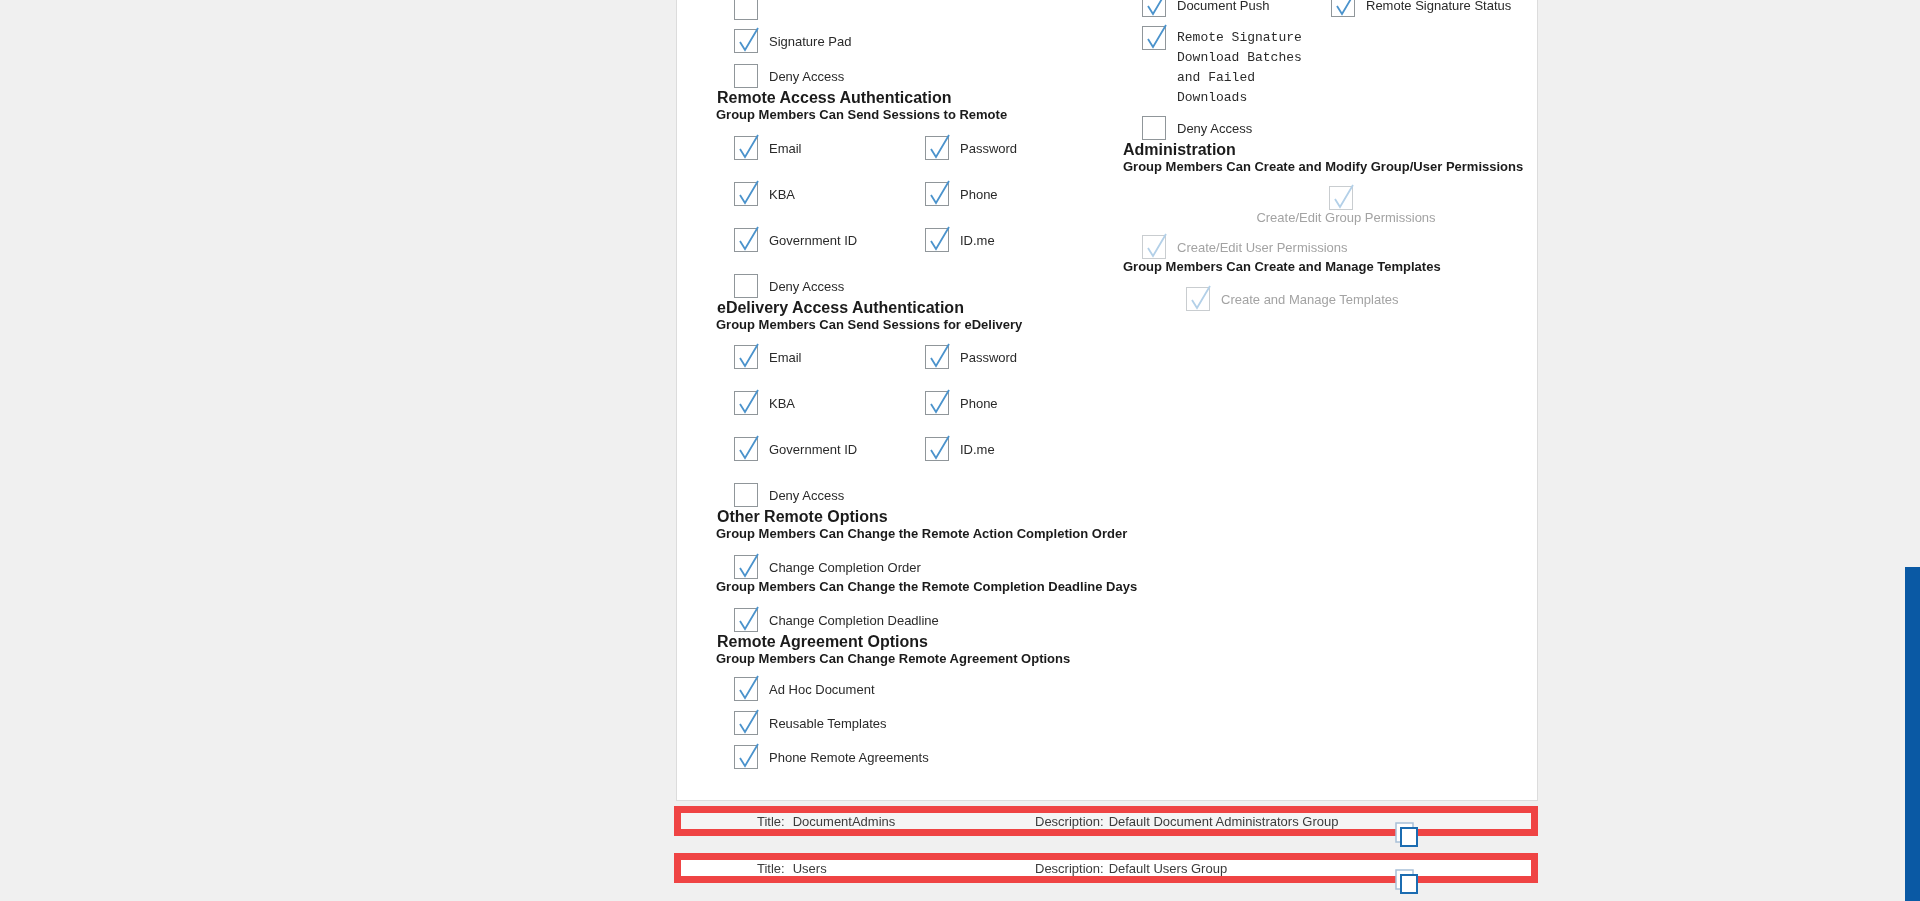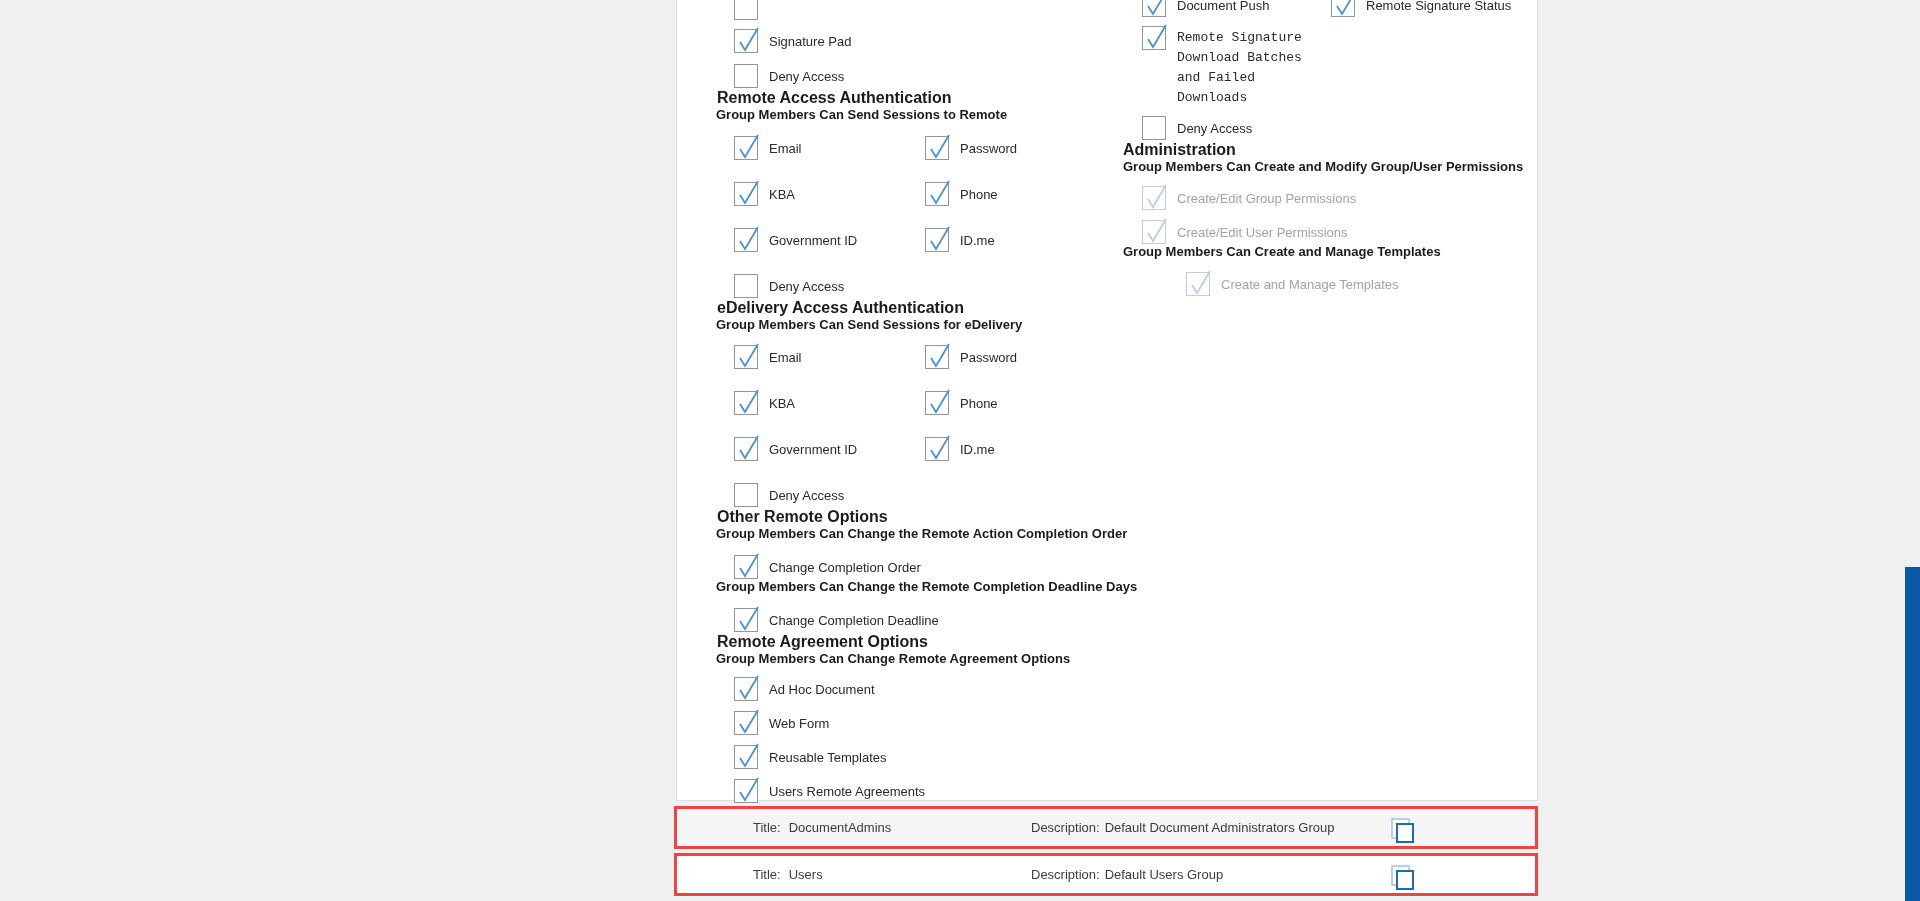--- a/index.html
+++ b/index.html
@@ -34,39 +34,39 @@
   .cb.disabled .tick{color:#b3d0e8;}
   .cb-item{display:flex;align-items:center;}
   .cb-label{font-size:13px;color:#2a2a2a;margin-left:11px;white-space:nowrap;}
   .cb-item.disabled .cb-label{color:#a3a3a3;}
 
   
   .li{margin-left:57px;}
   .sig-pad{margin-top:13px;}
   .deny-a{margin-top:11px;}
   .mt14{margin-top:14px;} .mt13{margin-top:13px;} .mt12{margin-top:12px;padding-left:44px;}
-  .mt11{margin-top:11px;} .mt10{margin-top:10px;} .mt15{margin-top:15px;}
+  .mt11{margin-top:11px;flex-direction:column;} .mt10{margin-top:10px;} .mt15{margin-top:15px;}
   .mt9{margin-top:9px;} .mt8{margin-top:8px;} .mt2{margin-top:2px;} .mt3{margin-top:3px;}
 
   .cb-grid{display:grid;grid-template-columns:191px auto;padding-left:57px;row-gap:22px;justify-content:start;}
   .cb-list > .cb-item{margin-bottom:10px;}
   .cb-list > .cb-item:last-child{margin-bottom:0;}
 
   
   .r-grid{display:grid;grid-template-columns:189px auto;padding-left:19px;justify-content:start;}
   .ri{margin-left:19px;}
   .multiline{align-items:flex-start;font-family:Liberation Mono, monospace;}
   .multiline .cb-label{white-space:normal;width:152px;line-height:20px;margin-top:2px;}
 
   .partial-top{position:absolute;left:57px;top:-20px;}
 
   
   .group-row{
-    position:absolute;left:674px;width:864px;height:43px;box-sizing:border-box;
-    border:3px solid #ef4444;background:#ffffff;display:flex;align-items:center;
+    position:absolute;left:674px;width:864px;height:30px;box-sizing:border-box;
+    border:7px solid #ef4444;background:#ffffff;display:flex;align-items:center;
     font-size:13px;color:#3c3c3c;
   }
   .group-row.first{top:806px;background:#f5f5f5;}
   .group-row.second{top:853px;}
   .gr-title{position:absolute;left:76px;display:flex;}
   .gr-desc{position:absolute;left:354px;display:flex;}
   .gr-label{white-space:pre;}
   .gr-value{margin-left:8px;white-space:pre;}
   .gr-desc .gr-value{margin-left:5px;}
   .gr-action{position:absolute;left:711px;top:8px;width:28px;height:28px;cursor:pointer;}
@@ -247,37 +247,29 @@
             </svg>
           </span>
         <span class="cb-label">Ad Hoc Document</span>
       </div>
       <div class="cb-item li">
         <span class="cb">
             <svg class="tick" width="20" height="22" viewBox="0 0 20 22">
               <path d="M3 11 L8 19 L21 -3" fill="none" stroke="currentColor" stroke-width="1.8"></path>
             </svg>
           </span>
-        <span class="cb-label">Web Form</span>
+        <span class="cb-label">Reusable Templates</span>
       </div>
       <div class="cb-item li">
         <span class="cb">
             <svg class="tick" width="20" height="22" viewBox="0 0 20 22">
               <path d="M3 11 L8 19 L21 -3" fill="none" stroke="currentColor" stroke-width="1.8"></path>
             </svg>
           </span>
-        <span class="cb-label">Reusable Templates</span>
-      </div>
-      <div class="cb-item li">
-        <span class="cb">
-            <svg class="tick" width="20" height="22" viewBox="0 0 20 22">
-              <path d="M3 11 L8 19 L21 -3" fill="none" stroke="currentColor" stroke-width="1.8"></path>
-            </svg>
-          </span>
-        <span class="cb-label">Users Remote Agreements</span>
+        <span class="cb-label">Phone Remote Agreements</span>
       </div>
     </div>
   </div>
 
   <div class="col-right">
 
     <div class="r-grid" style="margin-top:-7px;">
       <div class="cb-item">
         <span class="cb">
             <svg class="tick" width="20" height="22" viewBox="0 0 20 22">

